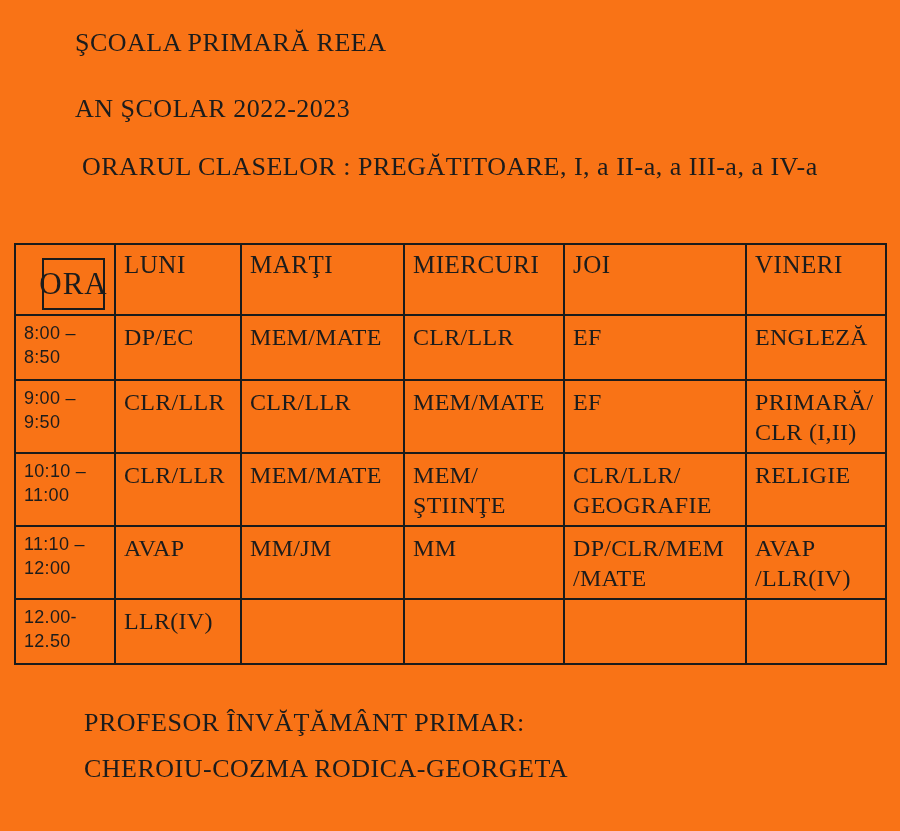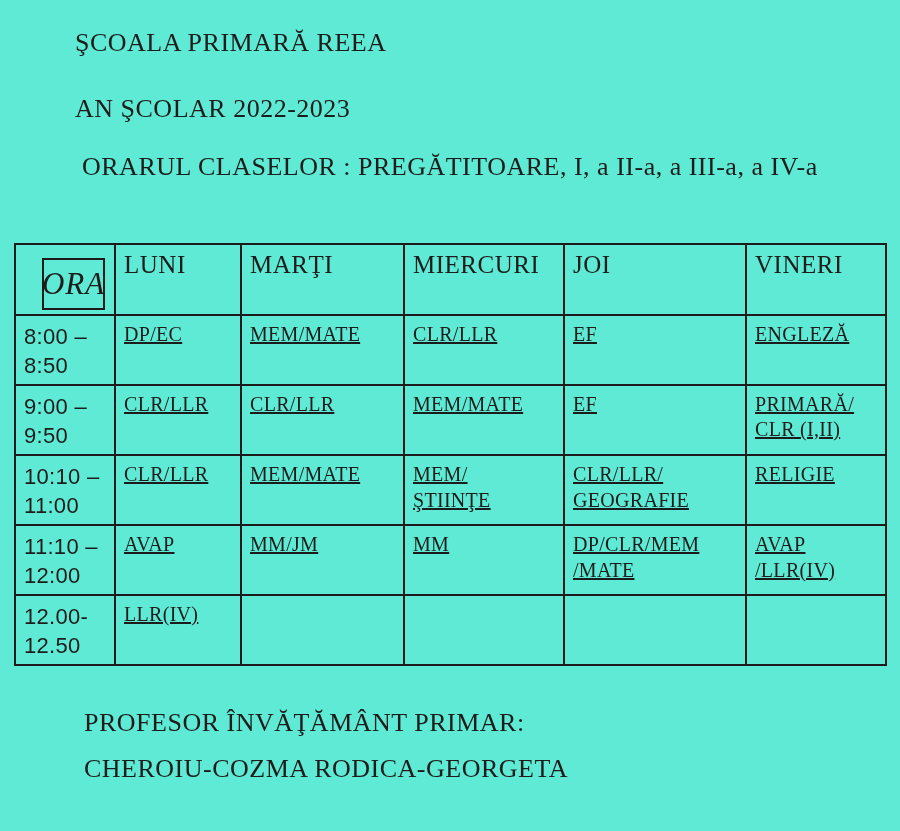--- a/index.html
+++ b/index.html
@@ -1,19 +1,19 @@
 <!DOCTYPE html>
 <html><head>
 <meta charset="utf-8">
 <style>
   html,body{margin:0;padding:0;background:#ffffff;}
   .page{
     position:relative;
     width:900px;height:831px;
-    background:#5eead4;
+    background:#f97316;
     color:#1c1c1c;
     font-family:"Liberation Serif", serif;
     overflow:hidden;
   }
   .abs{position:absolute;}
   .doc-line{font-size:26px;letter-spacing:0.5px;white-space:nowrap;}
   .school-name{left:75px;top:28px;}
   .school-year{left:75px;top:94px;}
   .main-title{left:82px;top:152px;text-align:right;}
   .footer-label{left:84px;top:708px;}
@@ -34,43 +34,41 @@
   }
   table.timetable th{
     height:56px;
     font-weight:normal;
     font-size:25px;
     letter-spacing:0.5px;
   }
   table.timetable td{height:53px;}
   td.time{
     font-family:"Liberation Sans", sans-serif;
-    font-size:22px;
+    font-size:18px;
     line-height:1.32;
     white-space:pre-line;
     letter-spacing:0.3px;
   }
   td.subj{
-    font-size:20px;
+    font-size:24px;
     line-height:1.27;
     white-space:pre-line;
     letter-spacing:0.3px;
-    text-decoration:underline;
   }
   th.ora-th{padding:0;}
   .ora-box{
     display:flex;
     align-items:center;
     justify-content:center;
     border:2px solid #1b1b1b;
     margin:7px 5px 0 18px;
     height:48px;
     font-size:31px;
     letter-spacing:1px;
-    font-style:italic;
   }
 </style>
 </head>
 <body>
 
 <div class="page">
 
   <div class="abs doc-line school-name">ŞCOALA PRIMARĂ REEA</div>
   <div class="abs doc-line school-year">AN ŞCOLAR 2022-2023</div>
   <div class="abs doc-line main-title">ORARUL CLASELOR : PREGĂTITOARE, I, a II-a, a III-a, a IV-a</div>

